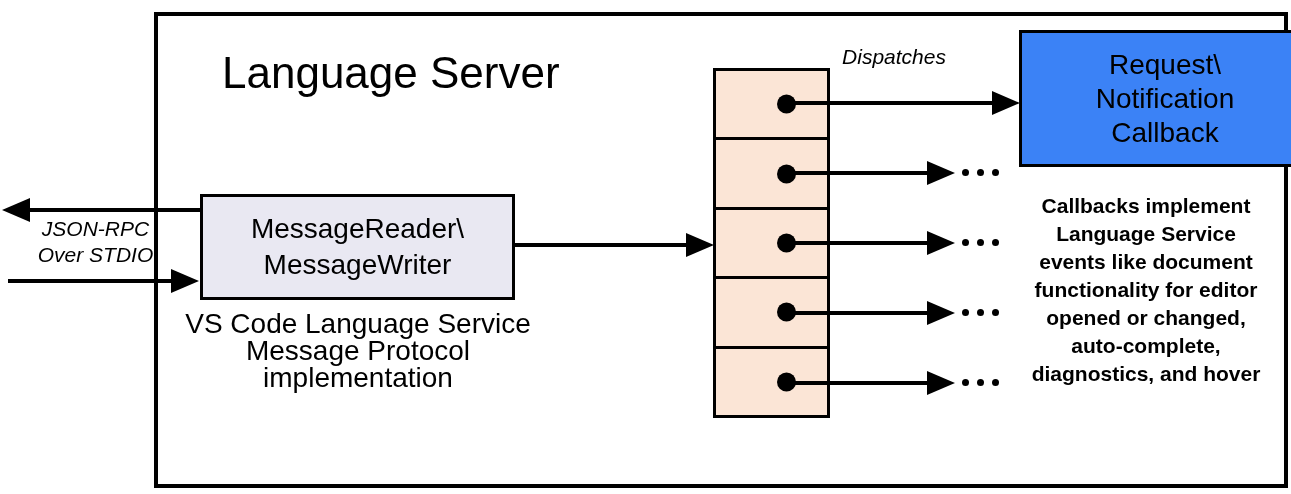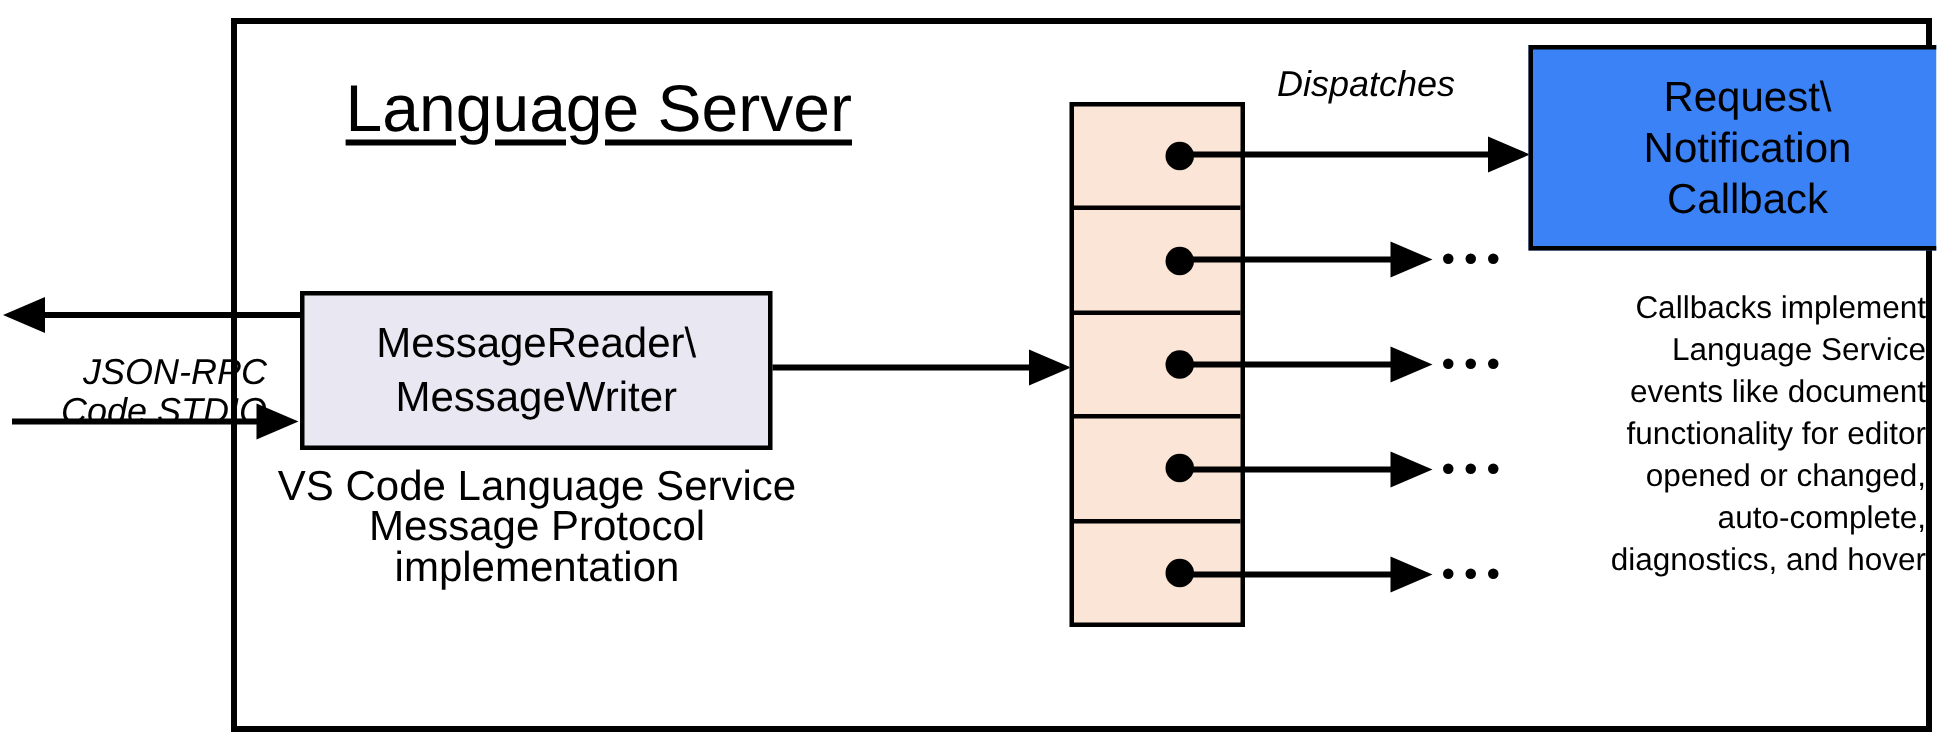--- a/index.html
+++ b/index.html
@@ -11,69 +11,69 @@
     color:#000;
     overflow:hidden;
   }
   .abs{position:absolute;}
   .outer-box{
     left:154px;top:12px;width:1134px;height:476px;
     border:4px solid #000;box-sizing:border-box;background:#fff;
   }
   .title{
     left:222px;top:48px;width:346px;
-    font-size:44px;line-height:50px;text-align:right;
-    text-decoration:underline;text-underline-offset:6px;white-space:nowrap;
+    font-size:44px;line-height:50px;text-align:left;
+    text-underline-offset:6px;white-space:nowrap;
   }
   .hline{height:4px;background:#000;}
   .head-right{width:0;height:0;border-top:12px solid transparent;border-bottom:12px solid transparent;border-left:28px solid #000;}
   .head-left{width:0;height:0;border-top:12px solid transparent;border-bottom:12px solid transparent;border-right:28px solid #000;}
   .node{
     border:3px solid #000;box-sizing:border-box;
     display:flex;flex-direction:column;align-items:center;justify-content:center;
     text-align:center;
   }
   .reader-box{left:200px;top:194px;width:315px;height:106px;background:#E9E8F2;font-size:28px;line-height:36px;}
   .callback-box{left:1019px;top:30px;width:292px;height:137px;background:#3b82f6;font-size:28px;line-height:34px;}
   .caption{text-align:center;font-size:28px;line-height:27px;}
-  .italic-label{font-style:italic;text-align:right;font-size:24px;line-height:27px;}
+  .italic-label{font-style:italic;text-align:center;font-size:21px;line-height:27px;}
   .dispatch-map{
     left:713px;top:68px;width:117px;height:350px;
     border:3px solid #000;box-sizing:border-box;background:#FBE5D6;
     display:flex;flex-direction:column;
   }
   .map-cell{flex:1;position:relative;border-bottom:3px solid #000;}
   .map-cell:last-child{border-bottom:none;}
   .dot{
     position:absolute;left:61px;top:50%;transform:translateY(-50%);
     width:19px;height:19px;border-radius:50%;background:#000;
   }
   .ellipsis{display:flex;gap:8px;align-items:center;}
   .ellipsis b{width:7px;height:7px;border-radius:50%;background:#000;display:block;}
-  .note{left:1008px;top:192px;width:276px;text-align:right;font-size:21px;line-height:28px;}
+  .note{left:1008px;top:192px;width:276px;text-align:center;font-size:21px;line-height:28px;font-weight:bold;}
   .nowrap{white-space:nowrap;}
 </style>
 </head>
 <body>
 
 <div class="canvas">
 
   <div class="abs outer-box"></div>
 
   <div class="abs title">Language Server</div>
 
   <div class="abs hline" style="left:24px;top:208px;width:176px;"></div>
   <div class="abs head-left" style="left:2px;top:198px;"></div>
 
   <div class="abs hline" style="left:8px;top:279px;width:164px;"></div>
   <div class="abs head-right" style="left:171px;top:269px;"></div>
 
-  <div class="abs italic-label" style="left:13px;top:236px;width:165px;line-height:26px;">
+  <div class="abs italic-label" style="left:13px;top:216px;width:165px;line-height:26px;">
     <div class="nowrap">JSON-RPC</div>
-    <div class="nowrap">Code STDIO</div>
+    <div class="nowrap">Over STDIO</div>
   </div>
 
   <div class="abs node reader-box">
     <div>MessageReader\</div>
     <div>MessageWriter</div>
   </div>
   <div class="abs caption" style="left:172px;top:310px;width:372px;">
     <div>VS Code Language Service</div>
     <div>Message Protocol implementation</div>
   </div>

